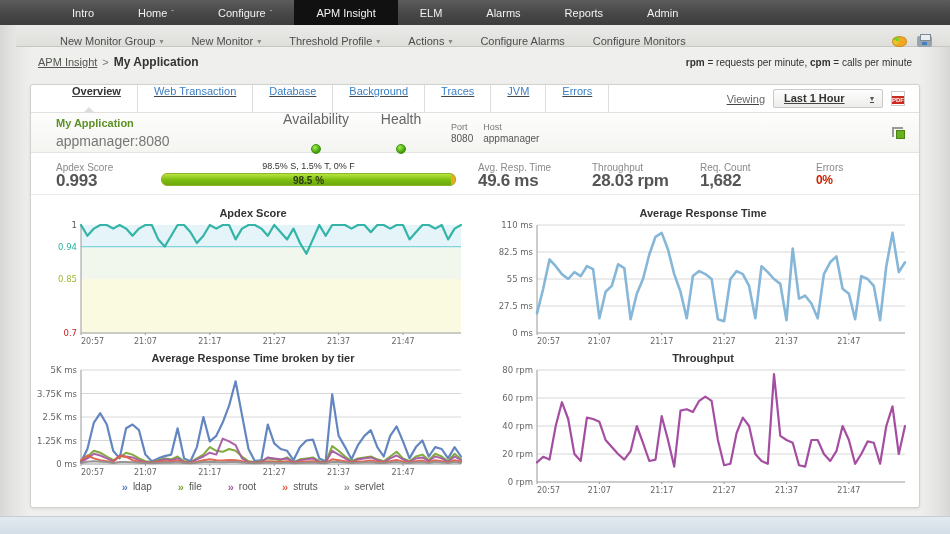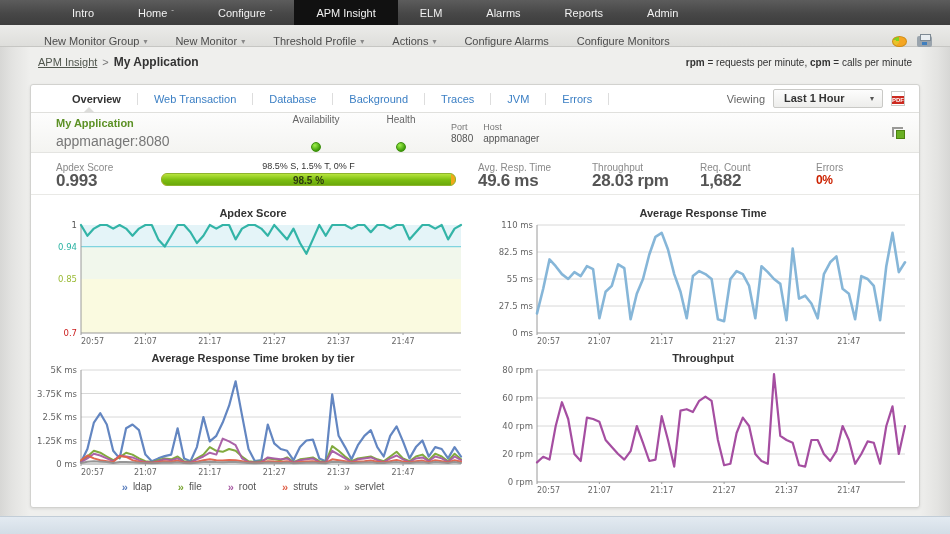--- a/index.html
+++ b/index.html
@@ -10,21 +10,21 @@
     position:relative; font-size:11px; color:#444;
   }
   
   .topbar { position:absolute; top:0; left:0; right:0; height:25px;
     background:linear-gradient(#5c5c5c,#474747 55%,#3d3d3d); display:flex; align-items:stretch; padding-left:50px; }
   .topnav-item { display:flex; align-items:center; gap:4px; padding:0 22px; color:#f2f2f2;
     font-weight:normal; font-size:11px; cursor:pointer; text-decoration:none; }
   .topnav-item.active { background:#111; }
   .topnav-item .caret { font-size:8px; color:#cfcfcf; }
   
-  .subbar { position:absolute; top:25px; left:0; right:0; height:22px;
+  .subbar { position:absolute; top:25px; left:16px; right:0; height:22px;
     background:linear-gradient(#ebebe9,#dededb); border-bottom:1px solid #c6c6c3;
     display:flex; align-items:center; padding:11px 12px 0 30px; }
   .subnav-item { display:flex; align-items:center; gap:4px; color:#4c4c4c; font-size:11px;
     padding:0 14px; cursor:pointer; text-decoration:none; }
   .subnav-item .caret { font-size:8px; color:#888; }
   .subbar-spacer { flex:1; }
   .pie-icon { width:15px; height:11px; border-radius:50%;
     background:conic-gradient(#f5a623 0 62%, #e8c32a 62% 80%, #7ed321 80% 100%);
     border:1px solid #d08c12; margin-right:10px; }
   .print-icon { width:15px; height:11px; background:#9aa4ad; border-radius:2px; position:relative; margin-right:6px; }
@@ -34,21 +34,21 @@
   .crumbrow { position:absolute; top:55px; left:38px; right:38px; display:flex; align-items:center; }
   .crumb-link { color:#50564d; text-decoration:underline; font-size:11px; cursor:pointer; }
   .crumb-sep { margin:0 5px; color:#777; }
   .crumb-current { font-weight:bold; color:#333; font-size:12px; }
   .unit-note { margin-left:auto; font-size:10px; color:#333; }
   .unit-note b { font-weight:bold; }
   
   .panel { position:absolute; left:30px; right:30px; top:84px; height:424px; background:#fff;
     border:1px solid #d2d2cf; border-radius:3px; box-shadow:0 1px 3px rgba(0,0,0,.10); }
   
-  .tabrow { height:28px; display:flex; align-items:center; padding-left:25px; border-bottom:1px solid #e0e0dd; position:relative; }
+  .tabrow { height:28px; display:flex; padding-left:25px; border-bottom:1px solid #e0e0dd; position:relative;text-decoration:underline; }
   .tab { padding:0 16px; color:#3b7fc4; font-size:11px; cursor:pointer; border-right:1px solid #ddd; line-height:12px; }
   .tab:last-of-type { border-right:none; }
   .tab.active { color:#333; font-weight:bold; }
   .tab-notch { position:absolute; left:52px; bottom:-1px; width:0; height:0;
     border-left:6px solid transparent; border-right:6px solid transparent; border-bottom:6px solid #dddddb; }
   .viewing-wrap { margin-left:auto; display:flex; align-items:center; gap:8px; padding-right:14px; }
   .viewing-label { color:#666; font-size:11px; }
   .period-select { display:flex; align-items:center; gap:14px; padding:2px 8px 3px 10px;
     background:linear-gradient(#fdfdfd,#ededeb); border:1px solid #c9c9c6; border-radius:2px;
     font-weight:bold; color:#333; cursor:pointer; min-width:110px; }
@@ -56,21 +56,21 @@
   .pdf-icon { width:14px; height:15px; background:#fff; border:1px solid #c9c9c6; position:relative; cursor:pointer; }
   .pdf-icon::after { content:"PDF"; position:absolute; left:0; right:0; top:4px; font-size:6px; font-weight:bold;
     color:#fff; background:#cc2a20; text-align:center; line-height:8px; }
   
   .approw { height:40px; display:flex; align-items:center; padding:0 14px 0 25px;
     background:linear-gradient(#fdfdfd,#f4f4f1); border-bottom:1px solid #e4e4e1; }
   .app-id { width:215px; }
   .app-name { color:#5c9125; font-weight:bold; font-size:11px; }
   .app-instance { color:#777; font-size:14px; margin-top:4px; }
   .stat-col { width:90px; text-align:center; }
-  .stat-label { color:#666; font-size:10px; margin-bottom:17px; }
+  .stat-label { color:#666; font-size:14px; margin-bottom:17px; }
   .led { width:10px; height:10px; border-radius:50%; margin:0 auto;
     background:radial-gradient(circle at 35% 30%, #9ef04a, #3f9c0a 70%); border:1px solid #3c8f0c; }
   .agent-col { width:128px; margin-left:18px; font-size:9px; color:#777; line-height:11px; }
   .kv-col { margin-left:10px; font-size:9px; color:#777; line-height:12px; }
   .kv-col .kv-val { color:#555; font-size:10px; }
   .approw-spacer { flex:1; }
   .expand-icon { width:13px; height:12px; position:relative; cursor:pointer; }
   .expand-icon::before { content:""; position:absolute; left:0; top:0; width:9px; height:8px;
     border-left:2px solid #9a9a97; border-top:2px solid #9a9a97; }
   .expand-icon::after { content:""; position:absolute; right:0; bottom:0; width:7px; height:7px;

